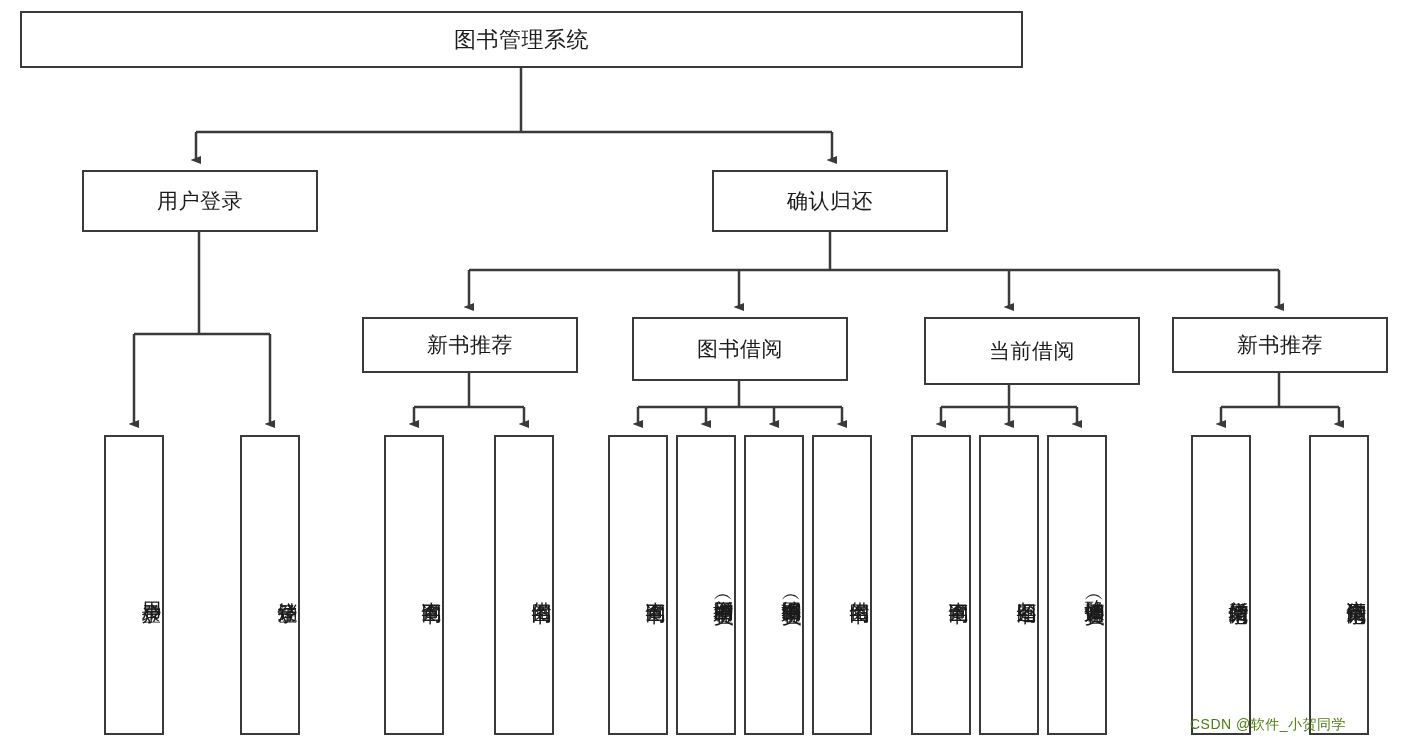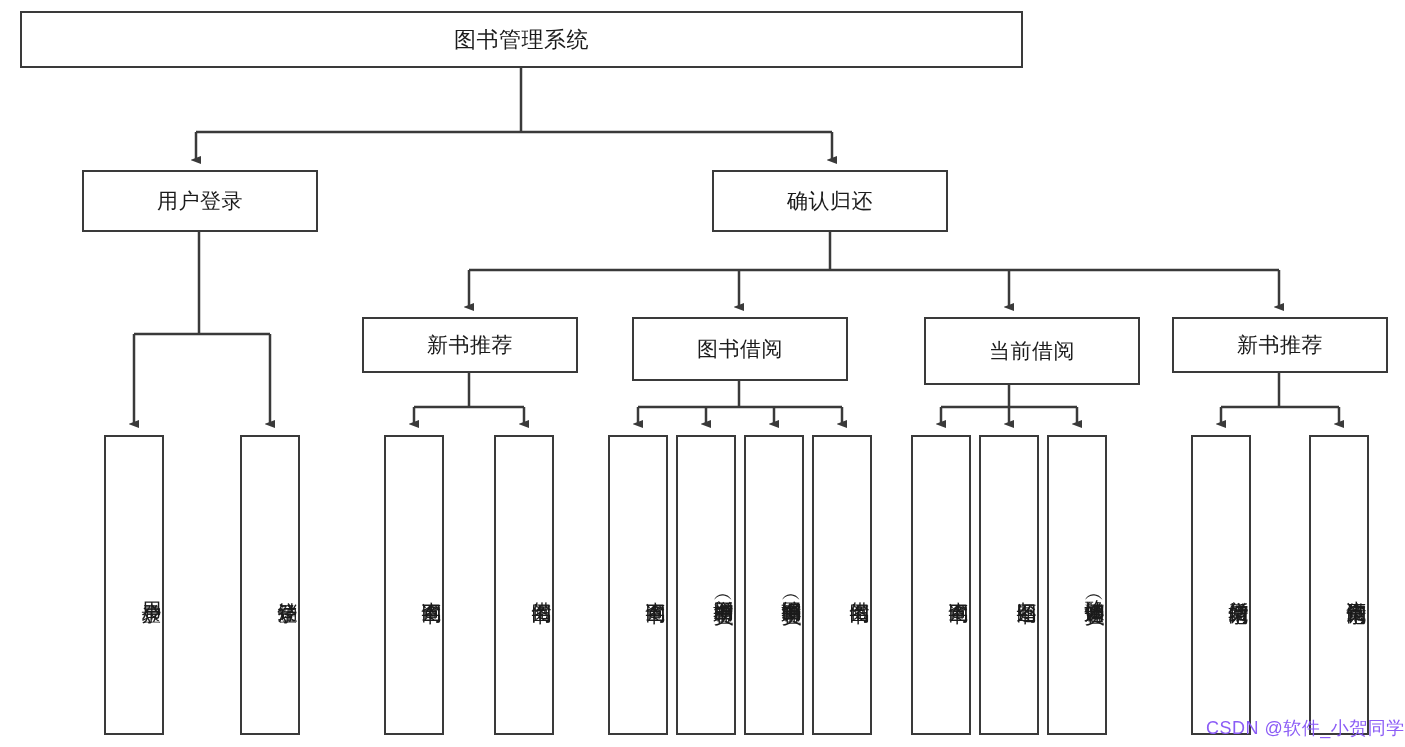--- a/index.html
+++ b/index.html
@@ -52,25 +52,24 @@
   svg.links {
     position: absolute;
     left: 0;
     top: 0;
     width: 1405px;
     height: 747px;
     pointer-events: none;
   }
   .watermark {
     position: absolute;
-    color: #8b5cf6;
-    font-size: 18px;
+    color: #4d7c0f;
+    font-size: 14px;
     white-space: nowrap;
     letter-spacing: 0.5px;
-    margin-left: 16px;
   }
 </style>
 </head>
 <body>
 
 <div id="canvas">
 
   <svg class="links" viewBox="0 0 1405 747">
     <defs>
       <marker id="arrow" markerWidth="10" markerHeight="10" refX="4" refY="5" orient="auto" markerUnits="userSpaceOnUse">

